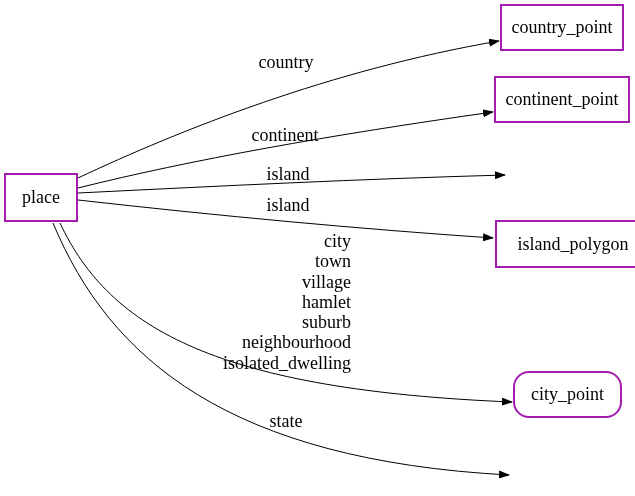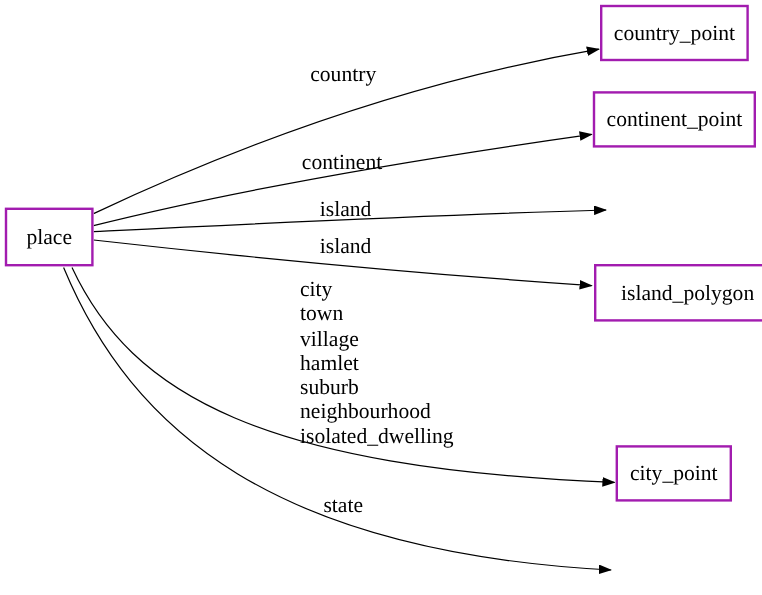--- a/index.html
+++ b/index.html
@@ -32,37 +32,37 @@
     align-items: center;
     justify-content: center;
     font-size: 18px;
     white-space: nowrap;
   }
   .edge-label {
     position: absolute;
     transform: translate(-50%, -50%);
     font-size: 18px;
     line-height: 20.3px;
-    text-align: left;
+    text-align: right;
     white-space: pre-line;
   }
   
   #n0 { left: 4px;   top: 173px; width: 74px;  height: 49px; text-align: right; }
   #n1 { left: 500px; top: 4px;   width: 124px; height: 47px; }
   #n2 { left: 494px; top: 76px;  width: 136px; height: 47px; }
   #n3 { left: 506px; top: 150px; width: 112px; height: 47px; }
   #n4 { left: 495px; top: 220px; width: 156px; height: 48px; }
-  #n5 { left: 513px; top: 371px; width: 97px;  height: 47px; }
+  #n5 { left: 513px; top: 371px; width: 109px;  height: 47px; border-radius: 16px; }
   #n6 { left: 510px; top: 442px; width: 103px; height: 47px; }
   
   #el0 { left: 286px; top: 62px;  }
   #el1 { left: 285px; top: 135px; }
   #el2 { left: 288px; top: 174px; }
   #el3 { left: 288px; top: 205px; }
-  #el4 { left: 287px; top: 302px; margin-left: 27px; }
+  #el4 { left: 287px; top: 302px; }
   #el5 { left: 286px; top: 421px; }
 </style>
 </head>
 <body>
 
 <div class="canvas">
 
   <svg class="edges-layer" width="635" height="496" viewBox="0 0 635 496" xmlns="http://www.w3.org/2000/svg">
     <defs>
       <marker id="arrow" markerUnits="userSpaceOnUse" markerWidth="11" markerHeight="8" refX="10" refY="4" orient="auto">

